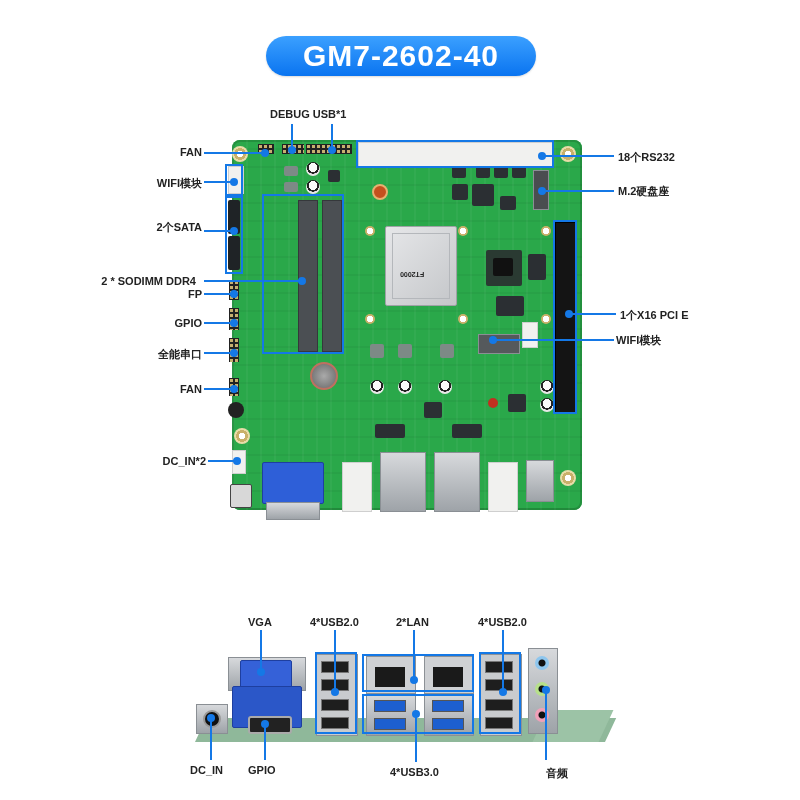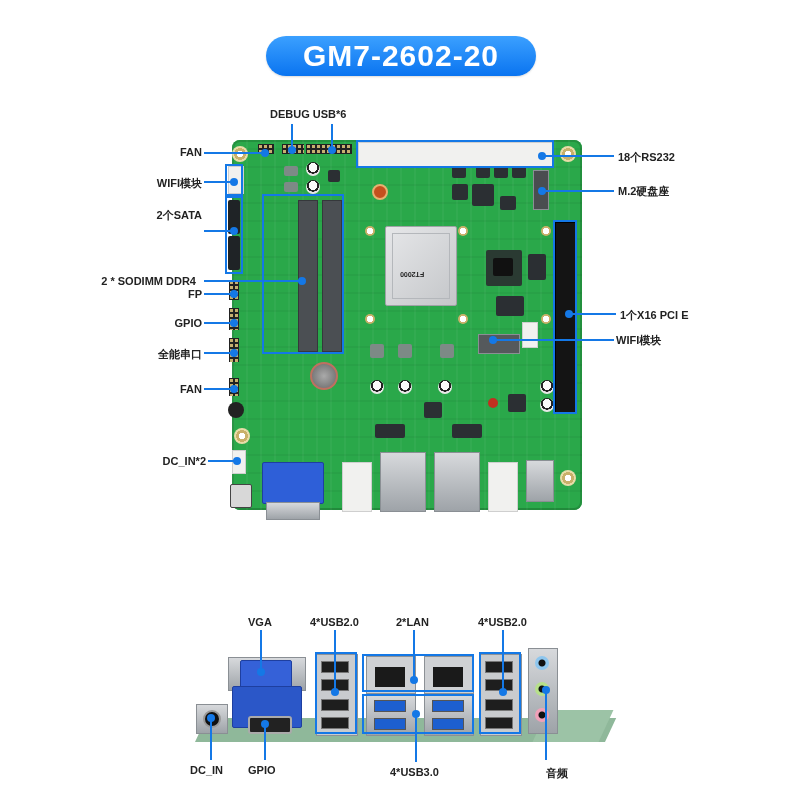--- a/index.html
+++ b/index.html
@@ -47,21 +47,21 @@
   .usb-stack { position:absolute; background:#c9cbce; border:1px solid #8d9196; }
   .usb-port { position:absolute; left:4px; width:26px; height:10px; background:#1e1e1e; border:1px solid #777; }
   .rj45 { position:absolute; background:#cfd1d4; border:1px solid #8d9196; }
   .rj45 .hole-r { position:absolute; left:8px; top:10px; width:30px; height:20px; background:#1a1a1a; }
   .usb3 { position:absolute; width:30px; height:10px; background:#1d5fcf; border:1px solid #555; }
   .audio-jack { position:absolute; width:14px; height:14px; border-radius:50%; }
 </style>
 </head>
 <body>
 
-<div class="abs title-pill">GM7-2602-20</div>
+<div class="abs title-pill">GM7-2602-40</div>
 
 <div class="abs pcb">
   <div class="pcb-tex"></div>
 </div>
 
 <div class="hole" style="left:232px;top:146px"></div>
 <div class="hole" style="left:560px;top:146px"></div>
 <div class="hole" style="left:234px;top:428px"></div>
 <div class="hole" style="left:560px;top:470px"></div>
 <div class="hole" style="left:365px;top:226px;width:10px;height:10px"></div>
@@ -148,35 +148,35 @@
 <div class="metal" style="left:434px;top:452px;width:44px;height:58px"></div>
 <div class="white-conn" style="left:488px;top:462px;width:28px;height:48px"></div>
 <div class="metal" style="left:526px;top:460px;width:26px;height:40px"></div>
 
 <div class="box" style="left:356px;top:140px;width:198px;height:28px"></div>
 <div class="box" style="left:225px;top:164px;width:18px;height:32px"></div>
 <div class="box" style="left:225px;top:196px;width:18px;height:78px"></div>
 <div class="box" style="left:262px;top:194px;width:82px;height:160px"></div>
 <div class="box" style="left:553px;top:220px;width:24px;height:194px"></div>
 
-<div class="lbl" style="left:270px;top:108px;font-size:11px">DEBUG  USB*6</div>
+<div class="lbl" style="left:270px;top:108px;font-size:11px">DEBUG  USB*1</div>
 <div class="line" style="left:291px;top:124px;width:2px;height:26px"></div>
 <div class="dot" style="left:288px;top:146px"></div>
 <div class="line" style="left:331px;top:124px;width:2px;height:26px"></div>
 <div class="dot" style="left:328px;top:146px"></div>
 
 <div class="lbl r" style="left:150px;top:146px;width:52px">FAN</div>
 <div class="line" style="left:204px;top:152px;width:60px;height:2px"></div>
 <div class="dot" style="left:261px;top:149px"></div>
 
 <div class="lbl r" style="left:130px;top:176px;width:72px">WIFI模块</div>
 <div class="line" style="left:204px;top:181px;width:30px;height:2px"></div>
 <div class="dot" style="left:230px;top:178px"></div>
 
-<div class="lbl r" style="left:130px;top:208px;width:72px">2个SATA</div>
+<div class="lbl r" style="left:130px;top:220px;width:72px">2个SATA</div>
 <div class="line" style="left:204px;top:230px;width:30px;height:2px"></div>
 <div class="dot" style="left:230px;top:227px"></div>
 
 <div class="lbl r" style="left:92px;top:275px;width:104px">2 * SODIMM DDR4</div>
 <div class="line" style="left:204px;top:280px;width:98px;height:2px"></div>
 <div class="dot" style="left:298px;top:277px"></div>
 
 <div class="lbl r" style="left:150px;top:288px;width:52px">FP</div>
 <div class="line" style="left:204px;top:293px;width:30px;height:2px"></div>
 <div class="dot" style="left:230px;top:290px"></div>

